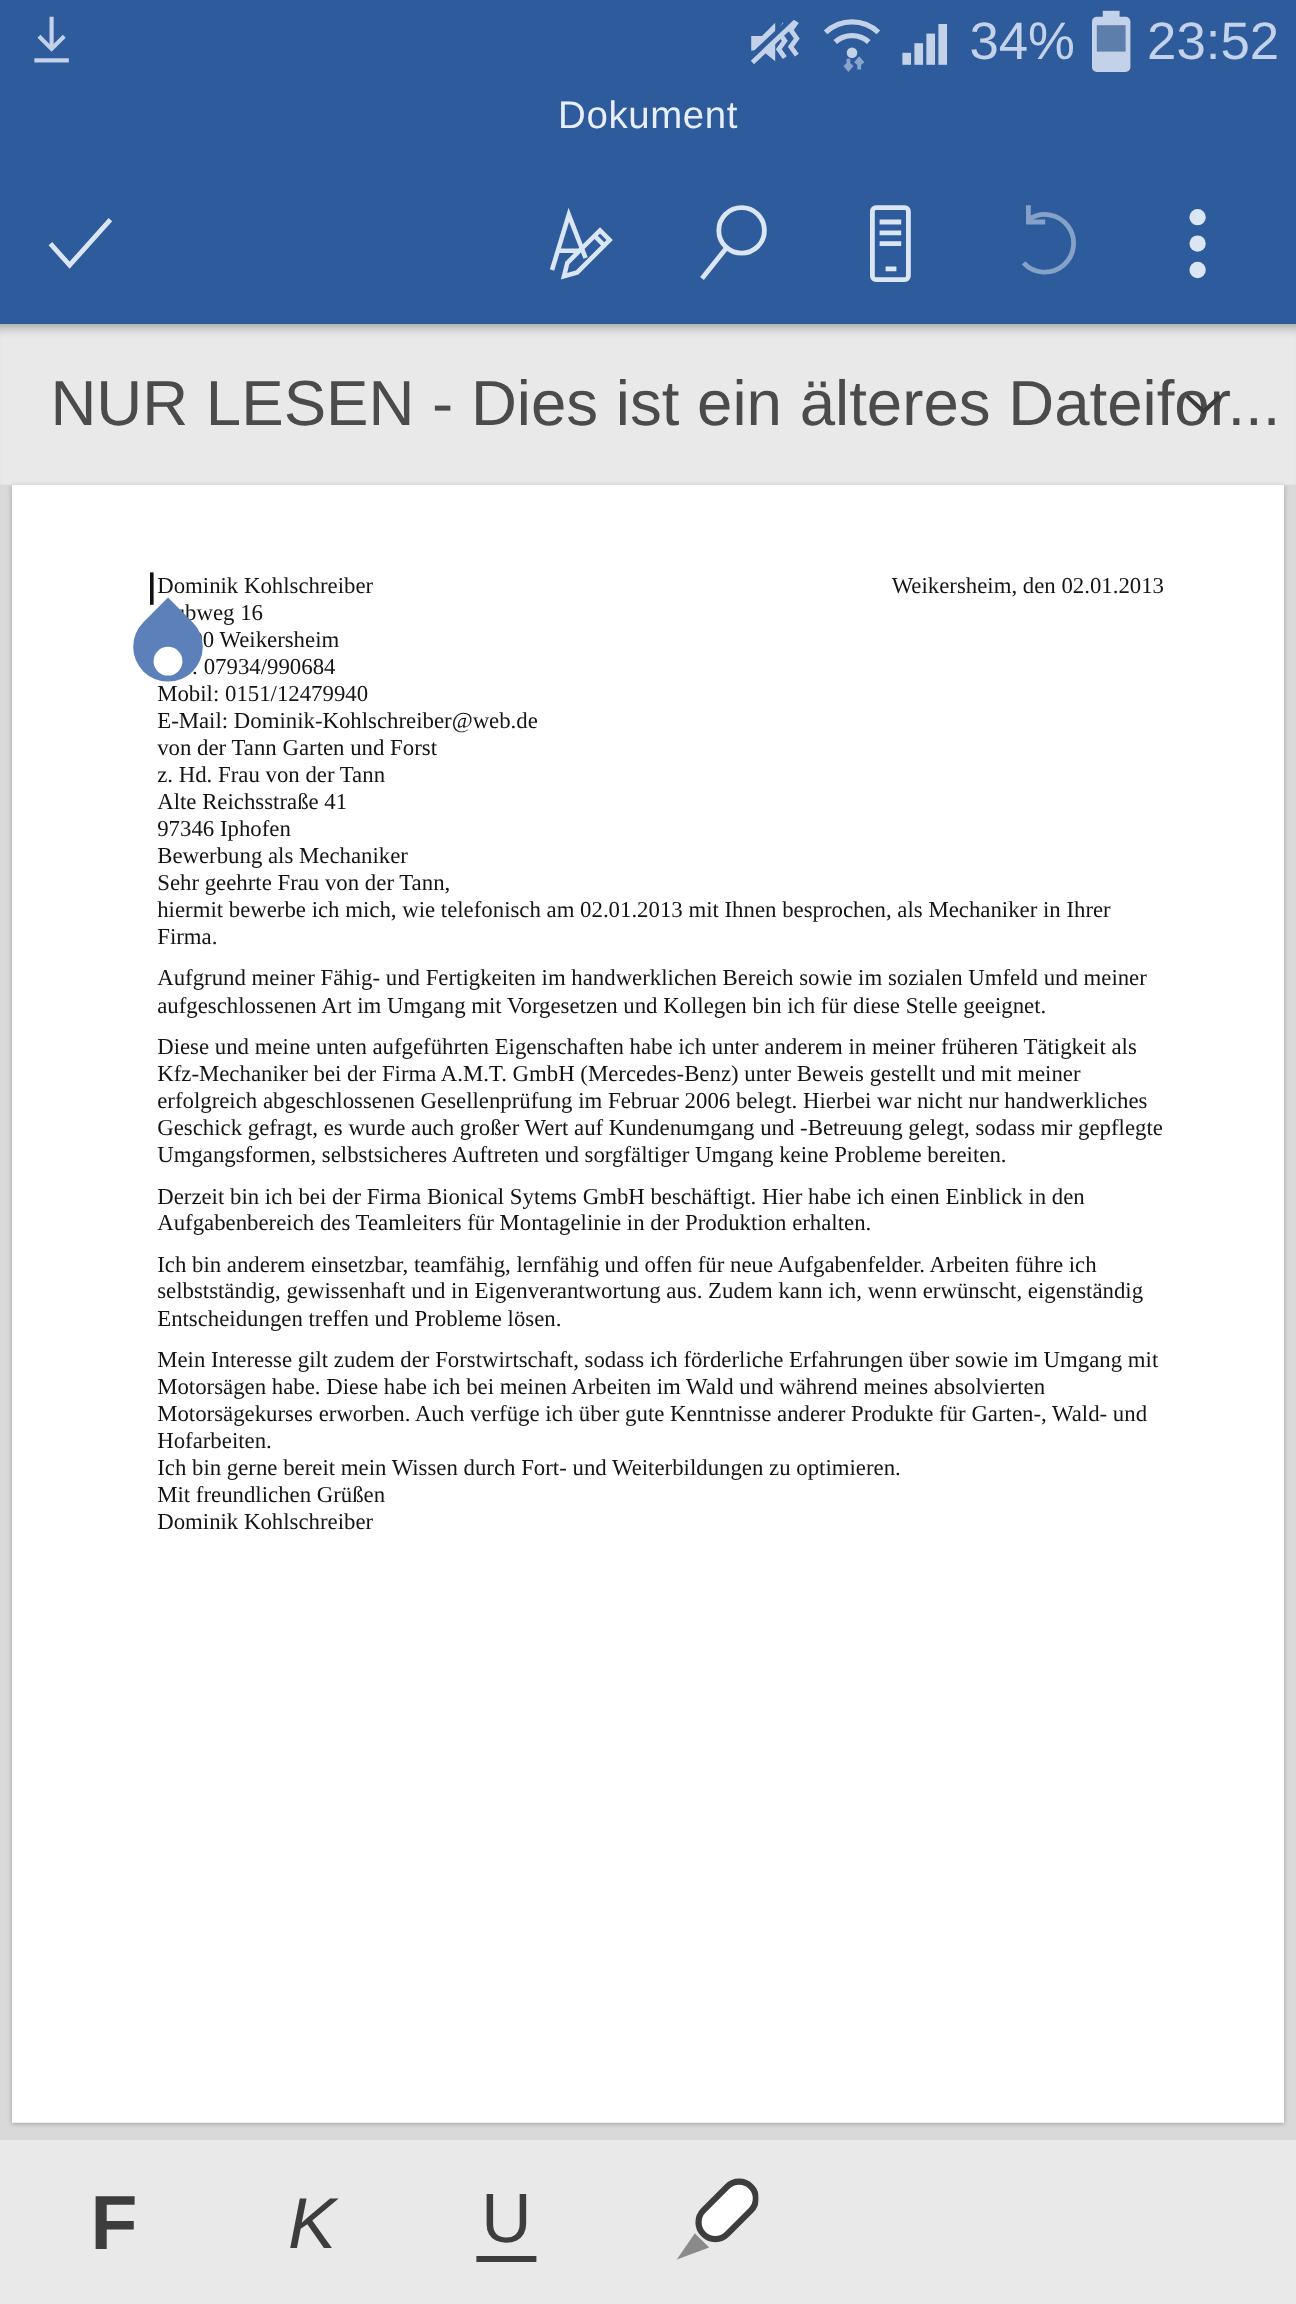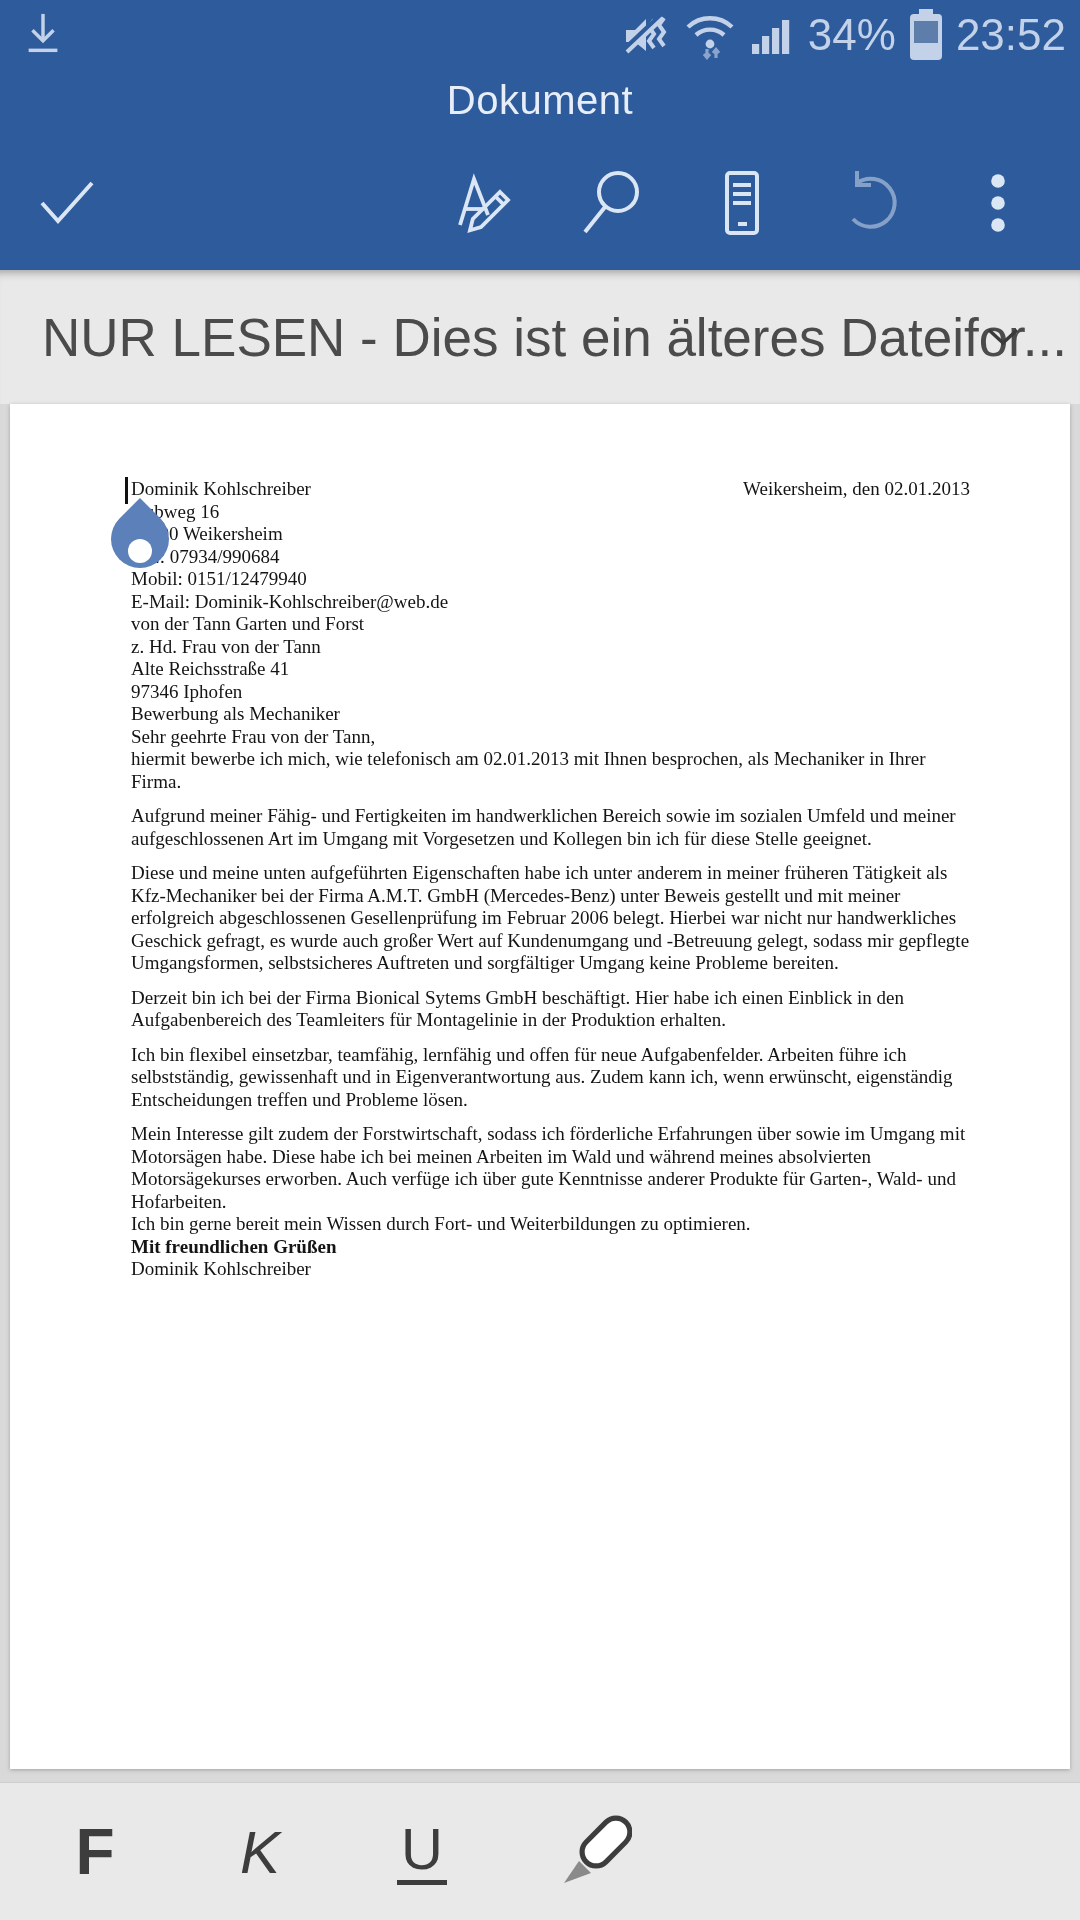--- a/index.html
+++ b/index.html
@@ -6,21 +6,21 @@
   .screen{position:relative;width:1080px;height:1920px;overflow:hidden;
           font-family:"Liberation Sans",sans-serif;background:#d9d9d9;}
 
   
   .header{position:absolute;left:0;top:0;width:1080px;height:270px;background:#2e5b9c;}
   .statusbar{position:absolute;left:0;top:0;width:1080px;height:70px;}
   .dl-icon{position:absolute;left:20px;top:10px;}
   .status-right{position:absolute;right:14px;top:0;height:70px;display:flex;align-items:center;gap:10px;
                 color:#c3d2e8;font-size:44px;font-weight:400;}
   .app-title{position:absolute;left:0;top:78px;width:1080px;text-align:center;
-             color:#e8eef8;font-size:40px;font-weight:300;letter-spacing:.5px;}
+             color:#e8eef8;font-size:32px;font-weight:300;letter-spacing:.5px;}
   .actionrow{position:absolute;left:0;top:150px;width:1080px;height:110px;}
   .act{position:absolute;width:96px;height:96px;display:flex;align-items:center;justify-content:center;}
 
   
   .banner{position:absolute;left:0;top:270px;width:1080px;height:134px;background:#e9e9e9;
           box-shadow:inset 0 10px 10px -8px rgba(0,0,0,.35);}
   .banner-text{position:absolute;left:42px;top:50%;transform:translateY(-50%);
                font-size:53px;font-weight:300;color:#4b4b4b;white-space:nowrap;}
   .banner-chevron{position:absolute;right:60px;top:50%;transform:translateY(-50%);}
 
@@ -31,21 +31,21 @@
   .letter{position:relative;box-sizing:border-box;width:100%;height:100%;
           padding:74px 100px 0 121px;
           font-family:"Liberation Serif",serif;font-size:19px;line-height:22.5px;color:#141414;}
   .letter p,.letter div{margin:0;align-items:flex-end;}
   .row-top{display:flex;justify-content:space-between;}
   .recipient{margin-top:66px;}
   .subject{margin-top:66px;font-weight:normal;}
   .salutation{margin-top:23px;}
   .para{margin-top:20px;white-space:pre-line;}
   .para + .para{margin-top:12px;}
-  .closing{margin-top:64px;font-weight:bold;}
+  .closing{margin-top:64px;}
   .signature{margin-top:44px;}
 
   
   .caret{position:absolute;left:115px;top:73px;width:3px;height:27px;background:#111;}
   .drop{position:absolute;left:101px;top:106px;width:58px;height:58px;background:#5b80ba;
         border-radius:0 50% 50% 50%;transform:rotate(45deg);}
   .drop-hole{position:absolute;left:118px;top:135px;width:24px;height:24px;border-radius:50%;background:#fff;}
 
   
   .btoolbar{position:absolute;left:0;top:1782px;width:1080px;height:138px;background:#e9e9e9;
@@ -206,21 +206,21 @@
             <div>Alte Reichsstraße 41</div>
             <div>97346 Iphofen</div>
           </div>
         <div class="subject">Bewerbung als Mechaniker</div>
         <div class="salutation">Sehr geehrte Frau von der Tann,</div>
         <div>
             <p class="para">hiermit bewerbe ich mich, wie telefonisch am 02.01.2013 mit Ihnen besprochen, als Mechaniker in Ihrer Firma.</p>
             <p class="para">Aufgrund meiner Fähig- und Fertigkeiten im handwerklichen Bereich sowie im sozialen Umfeld und meiner aufgeschlossenen Art im Umgang mit Vorgesetzen und Kollegen bin ich für diese Stelle geeignet.</p>
             <p class="para">Diese und meine unten aufgeführten Eigenschaften habe ich unter anderem in meiner früheren Tätigkeit als Kfz-Mechaniker bei der Firma A.M.T. GmbH (Mercedes-Benz) unter Beweis gestellt und mit meiner erfolgreich abgeschlossenen Gesellenprüfung im Februar 2006 belegt. Hierbei war nicht nur handwerkliches Geschick gefragt, es wurde auch großer Wert auf Kundenumgang und -Betreuung gelegt, sodass mir gepflegte Umgangsformen, selbstsicheres Auftreten und sorgfältiger Umgang keine Probleme bereiten.</p>
             <p class="para">Derzeit bin ich bei der Firma Bionical Sytems GmbH beschäftigt. Hier habe ich einen Einblick in den Aufgabenbereich des Teamleiters für Montagelinie in der Produktion erhalten.</p>
-            <p class="para">Ich bin flexibel einsetzbar, teamfähig, lernfähig und offen für neue Aufgabenfelder. Arbeiten führe ich selbstständig, gewissenhaft und in Eigenverantwortung aus. Zudem kann ich, wenn erwünscht, eigenständig Entscheidungen treffen und Probleme lösen.</p>
+            <p class="para">Ich bin anderem einsetzbar, teamfähig, lernfähig und offen für neue Aufgabenfelder. Arbeiten führe ich selbstständig, gewissenhaft und in Eigenverantwortung aus. Zudem kann ich, wenn erwünscht, eigenständig Entscheidungen treffen und Probleme lösen.</p>
             <p class="para">Mein Interesse gilt zudem der Forstwirtschaft, sodass ich förderliche Erfahrungen über sowie im Umgang mit Motorsägen habe. Diese habe ich bei meinen Arbeiten im Wald und während meines absolvierten Motorsägekurses erworben. Auch verfüge ich über gute Kenntnisse anderer Produkte für Garten-, Wald- und Hofarbeiten.
 Ich bin gerne bereit mein Wissen durch Fort- und Weiterbildungen zu optimieren.</p>
           </div>
         <div class="closing">Mit freundlichen Grüßen</div>
         <div class="signature">Dominik Kohlschreiber</div>
       </div>
       <div class="caret"></div>
       <div class="drop"></div>
       <div class="drop-hole"></div>
     </div>

